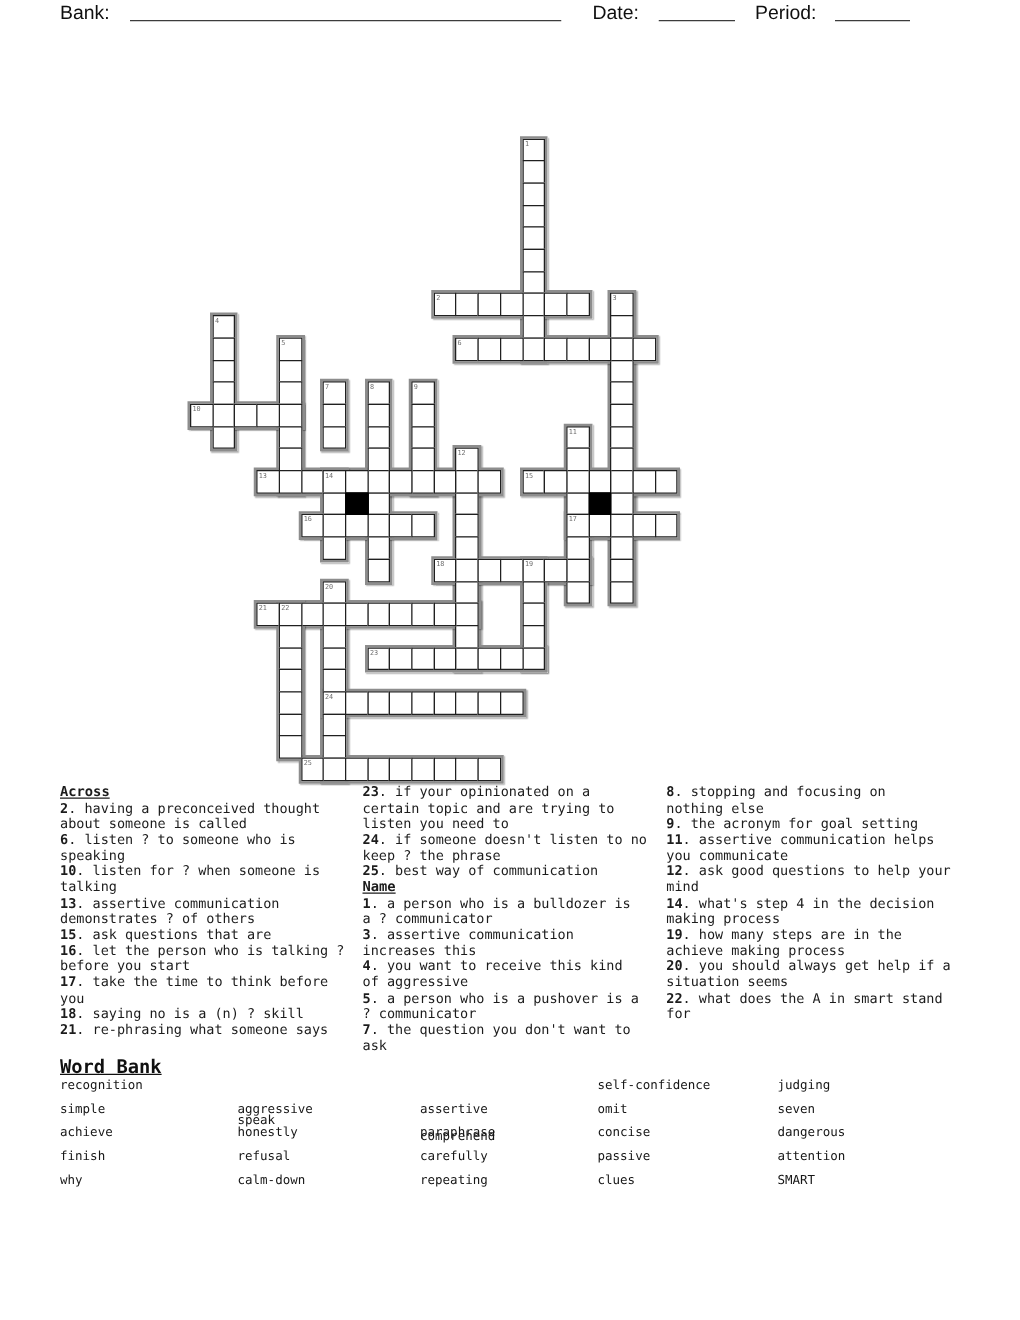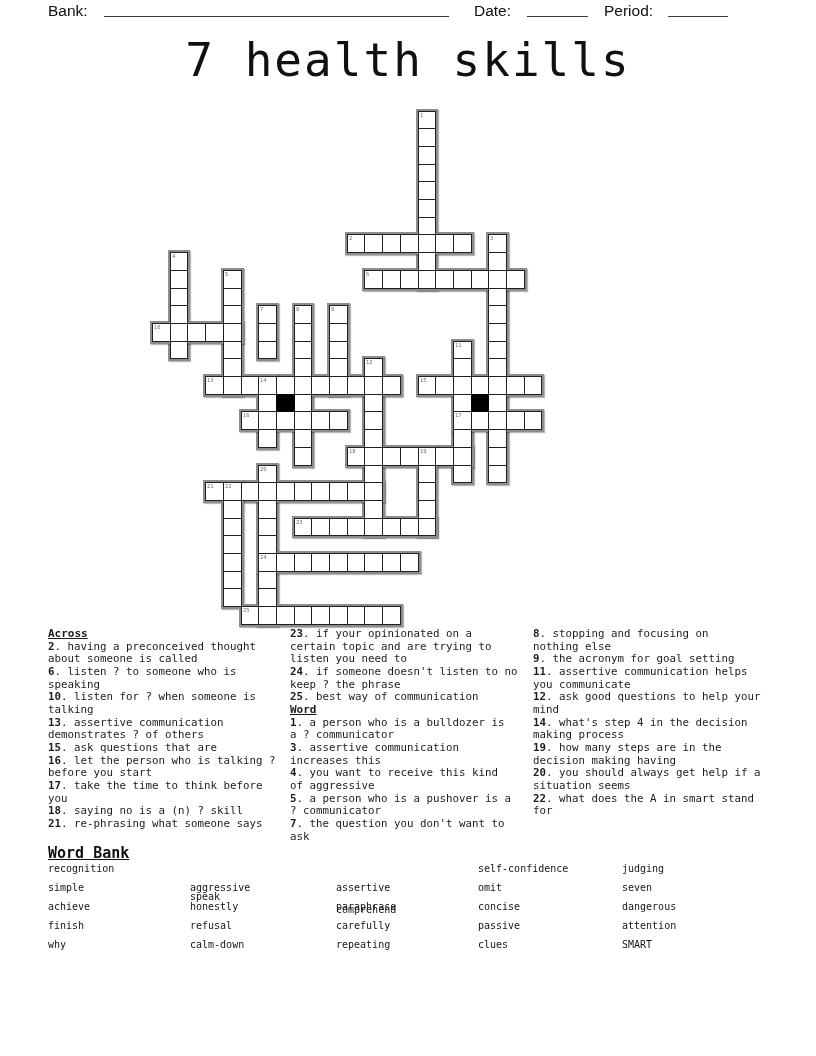--- a/index.html
+++ b/index.html
@@ -45,21 +45,20 @@
 
   <span class="hdr-label" style="left:48px;top:2px">Bank:</span>
   <div class="hdr-line" style="left:104px;top:16px;width:345px"></div>
 
   <span class="hdr-label" style="left:474px;top:2px">Date:</span>
   <div class="hdr-line" style="left:527px;top:16px;width:61px"></div>
 
   <span class="hdr-label" style="left:604px;top:2px">Period:</span>
   <div class="hdr-line" style="left:668px;top:16px;width:60px"></div>
 
-  <div class="title">7 health skills</div>
 
   <div id="grid-layer">
       <div class="word-outline" style="left: 416px; top: 109px; width: 22px; height: 182px;"></div>
       <div class="word-outline" style="left: 345px; top: 232px; width: 129px; height: 23px;"></div>
       <div class="word-outline" style="left: 486px; top: 232px; width: 23px; height: 253px;"></div>
       <div class="word-outline" style="left: 168px; top: 250px; width: 22px; height: 111px;"></div>
       <div class="word-outline" style="left: 221px; top: 268px; width: 23px; height: 129px;"></div>
       <div class="word-outline" style="left: 362px; top: 268px; width: 165px; height: 23px;"></div>
       <div class="word-outline" style="left: 256px; top: 303px; width: 23px; height: 58px;"></div>
       <div class="word-outline" style="left: 292px; top: 303px; width: 22px; height: 165px;"></div>
@@ -292,21 +291,21 @@
         <div class="clue-line"><b>18</b>. saying no is a (n) ? skill</div>
         <div class="clue-line"><b>21</b>. re-phrasing what someone says</div>
       </div>
       <div class="clue-col" style="left: 290px;">
         <div class="clue-line"><b>23</b>. if your opinionated on a</div>
         <div class="clue-line">certain topic and are trying to</div>
         <div class="clue-line">listen you need to</div>
         <div class="clue-line"><b>24</b>. if someone doesn't listen to no</div>
         <div class="clue-line">keep ? the phrase</div>
         <div class="clue-line"><b>25</b>. best way of communication</div>
-        <div class="clue-header">Word</div>
+        <div class="clue-header">Name</div>
         <div class="clue-line"><b>1</b>. a person who is a bulldozer is</div>
         <div class="clue-line">a ? communicator</div>
         <div class="clue-line"><b>3</b>. assertive communication</div>
         <div class="clue-line">increases this</div>
         <div class="clue-line"><b>4</b>. you want to receive this kind</div>
         <div class="clue-line">of aggressive</div>
         <div class="clue-line"><b>5</b>. a person who is a pushover is a</div>
         <div class="clue-line">? communicator</div>
         <div class="clue-line"><b>7</b>. the question you don't want to</div>
         <div class="clue-line">ask</div>
@@ -315,21 +314,21 @@
         <div class="clue-line"><b>8</b>. stopping and focusing on</div>
         <div class="clue-line">nothing else</div>
         <div class="clue-line"><b>9</b>. the acronym for goal setting</div>
         <div class="clue-line"><b>11</b>. assertive communication helps</div>
         <div class="clue-line">you communicate</div>
         <div class="clue-line"><b>12</b>. ask good questions to help your</div>
         <div class="clue-line">mind</div>
         <div class="clue-line"><b>14</b>. what's step 4 in the decision</div>
         <div class="clue-line">making process</div>
         <div class="clue-line"><b>19</b>. how many steps are in the</div>
-        <div class="clue-line">decision making having</div>
+        <div class="clue-line">achieve making process</div>
         <div class="clue-line"><b>20</b>. you should always get help if a</div>
         <div class="clue-line">situation seems</div>
         <div class="clue-line"><b>22</b>. what does the A in smart stand</div>
         <div class="clue-line">for</div>
       </div>
     </div>
 
   <div class="wb-label">Word Bank</div>
   <div id="wordbank-layer">
       <div class="wb-word" style="left: 48px; top: 863px;">recognition</div>

